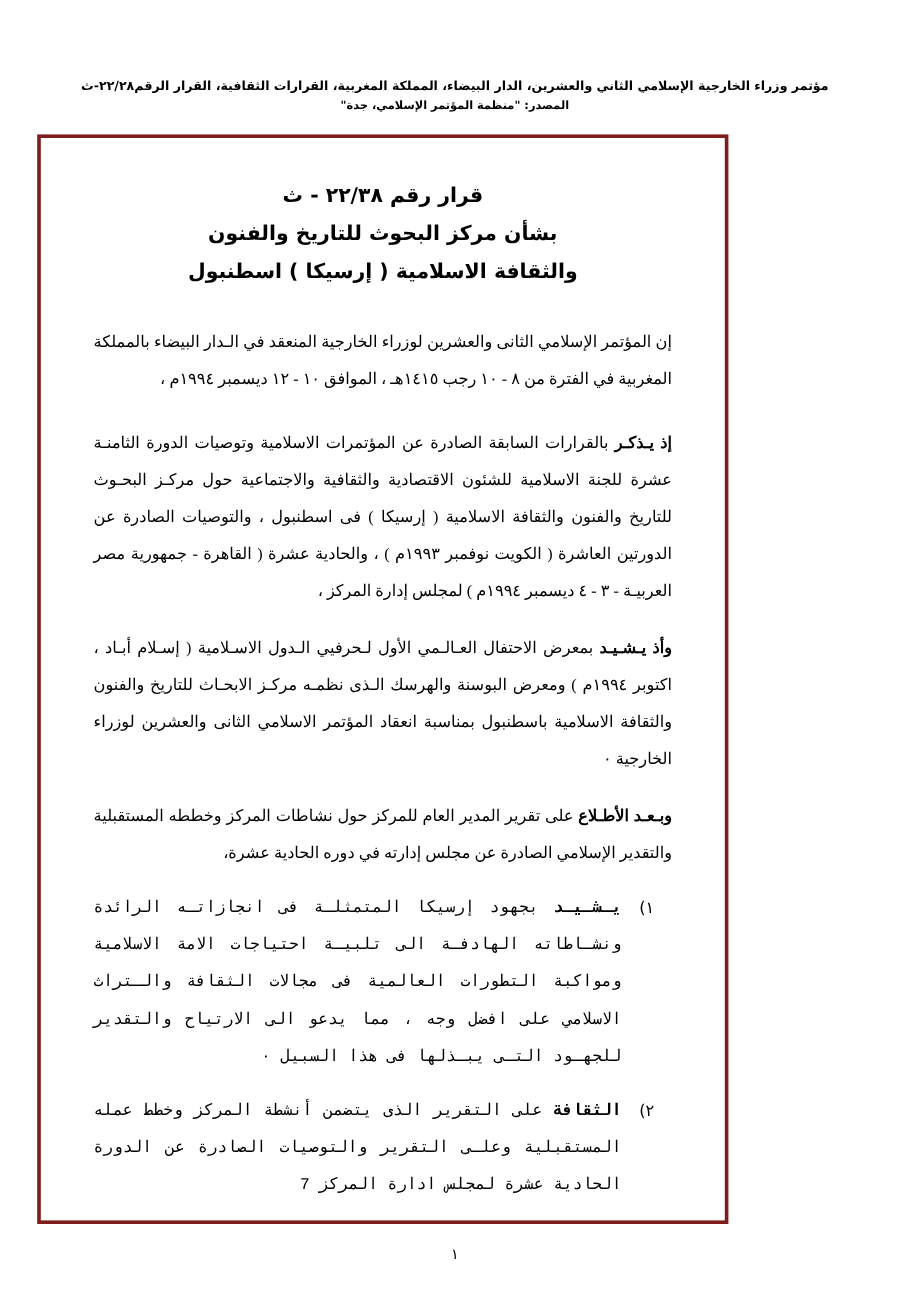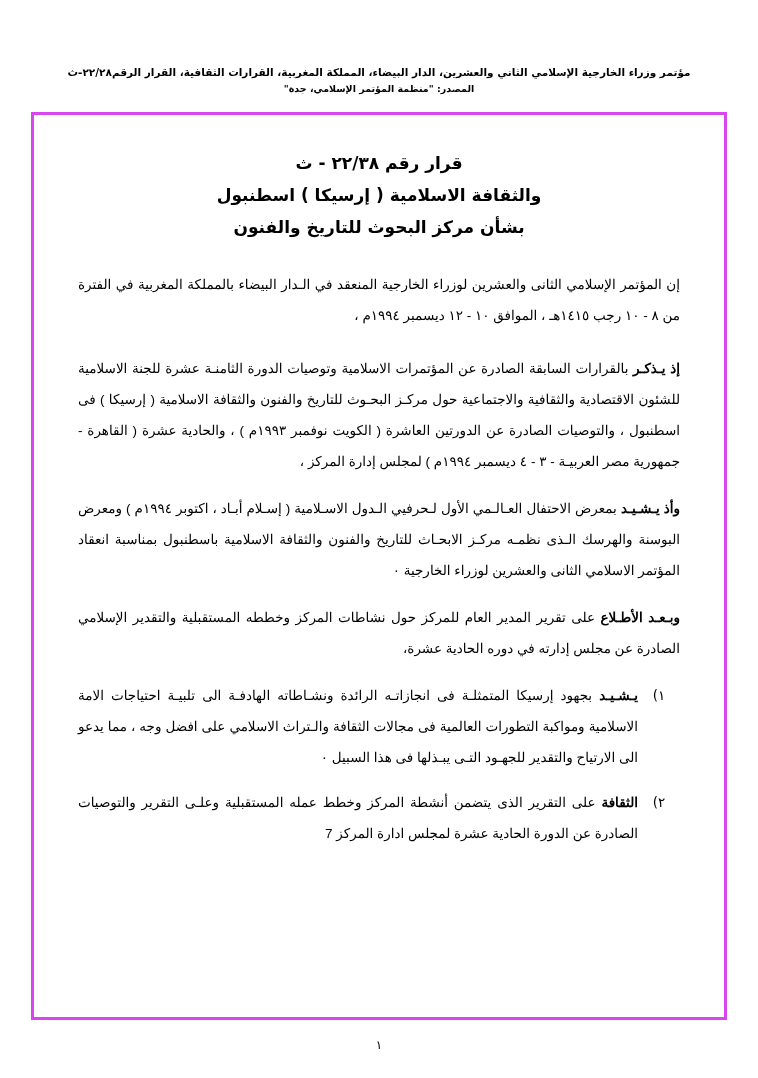--- a/index.html
+++ b/index.html
@@ -46,23 +46,23 @@
     line-height: 16px;
     color: #000;
     margin-top: 1px;
   }
 
   
   .frame {
     position: absolute;
     top: 112px;
     left: 31px;
-    width: 696px;
+    width: 576px;
     height: 908px;
-    border: 3px solid #d946ef;
+    border: 3px solid #7f1d1d;
     box-sizing: border-box;
   }
   .frame-inner {
     position: absolute;
     top: 0; left: 0; right: 0; bottom: 0;
     padding: 32px 44px 20px 44px;
     box-sizing: border-box;
     direction: rtl;
     text-align: justify;
   }
@@ -76,21 +76,21 @@
     font-family: "DejaVu Sans", sans-serif;
     font-weight: bold;
     font-size: 17px;
     line-height: 32px;
     letter-spacing: 1px;
     color: #000;
   }
 
   
   p.para {
-    font-family: Liberation Sans, sans-serif;
+    font-family: Liberation Serif, serif;
     font-size: 13.5px;
     line-height: 31px;
     margin: 0 0 16px 0;
     text-align: justify;
     text-justify: inter-word;
     color: #000;
   }
   p.para.spaced-top {
     margin-top: 22px;
   }
@@ -108,21 +108,21 @@
   .clause-num {
     flex: 0 0 42px;
     font-family: "DejaVu Sans", sans-serif;
     font-size: 13.5px;
     line-height: 31px;
     text-align: center;
     color: #000;
   }
   .clause-body {
     flex: 1 1 auto;
-    font-family: Liberation Sans, sans-serif;
+    font-family: Liberation Mono, monospace;
     font-size: 13.5px;
     line-height: 31px;
     text-align: justify;
     color: #000;
   }
 
   
   .page-number {
     position: absolute;
     bottom: 26px;
@@ -142,22 +142,22 @@
   <div class="doc-header">
     <div class="header-line-1">مؤتمر وزراء الخارجية الإسلامي الثاني والعشرين، الدار البيضاء، المملكة المغربية، القرارات الثقافية، القرار الرقم٢٢/٢٨-ث</div>
     <div class="header-line-2">المصدر: "منظمة المؤتمر الإسلامي، جدة"</div>
   </div>
 
   <div class="frame">
     <div class="frame-inner">
 
       <div class="title-block">
         <div class="title-line">قرار رقم ٢٢/٣٨ - ث</div>
+        <div class="title-line">بشأن مركز البحوث للتاريخ والفنون</div>
         <div class="title-line">والثقافة الاسلامية ( إرسيكا ) اسطنبول</div>
-        <div class="title-line">بشأن مركز البحوث للتاريخ والفنون</div>
       </div>
 
       <p class="para spaced-top">
         <span>إن المؤتمر الإسلامي الثانى والعشرين لوزراء الخارجية المنعقد في الـدار البيضاء بالمملكة المغربية في الفترة من ٨ - ١٠ رجب ١٤١٥هـ ، الموافق ١٠ - ١٢ ديسمبر ١٩٩٤م ،</span>
       </p>
 
       <p class="para spaced-top">
         <span class="bold">إذ يـذكـر</span><span> بالقرارات السابقة الصادرة عن المؤتمرات الاسلامية وتوصيات الدورة الثامنـة عشرة للجنة الاسلامية للشئون الاقتصادية والثقافية والاجتماعية حول  مركـز البحـوث للتاريخ والفنون والثقافة الاسلامية ( إرسيكا ) فى اسطنبول ، والتوصيات الصادرة عن الدورتين العاشرة ( الكويت نوفمبر ١٩٩٣م ) ، والحادية عشرة ( القاهرة - جمهورية مصر العربيـة - ٣ - ٤ ديسمبر ١٩٩٤م ) لمجلس إدارة المركز ،</span>
       </p>
 

